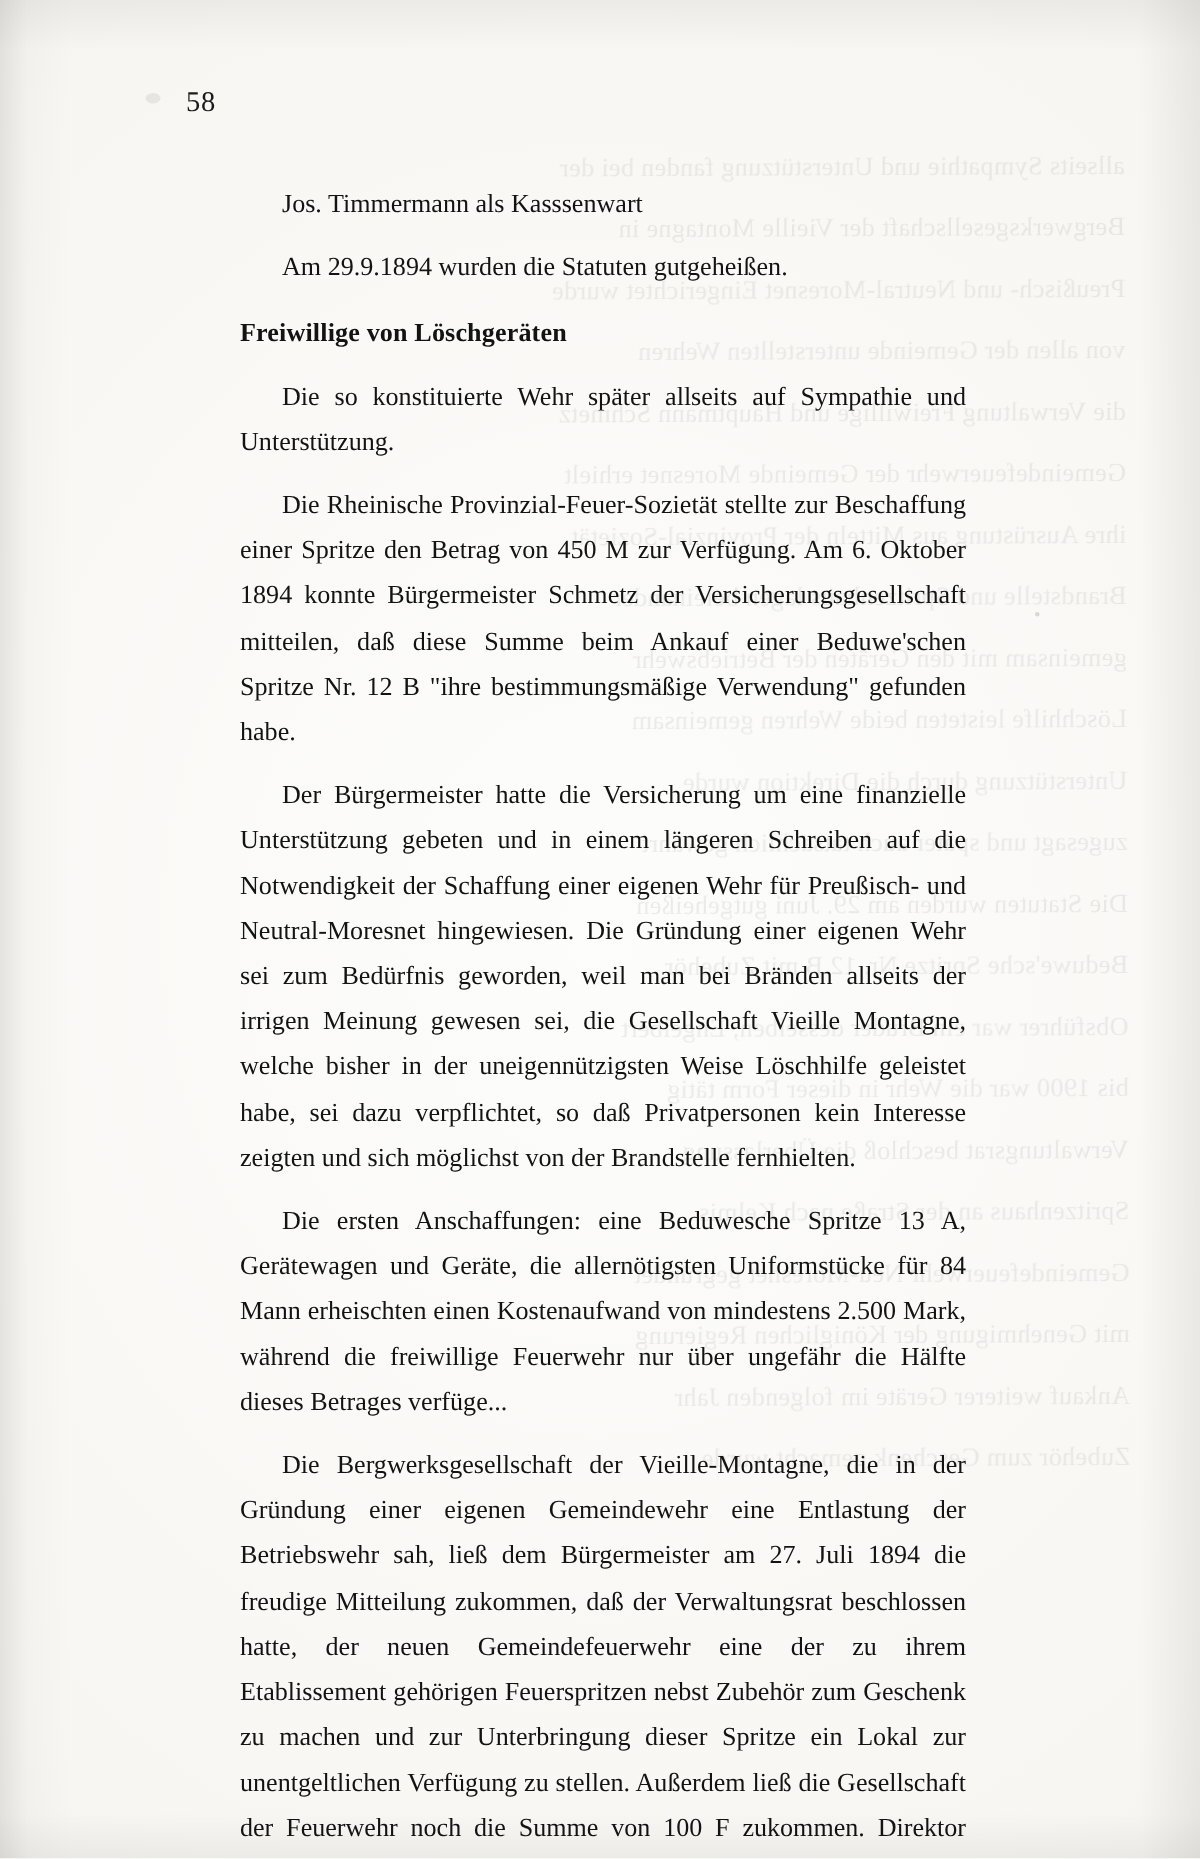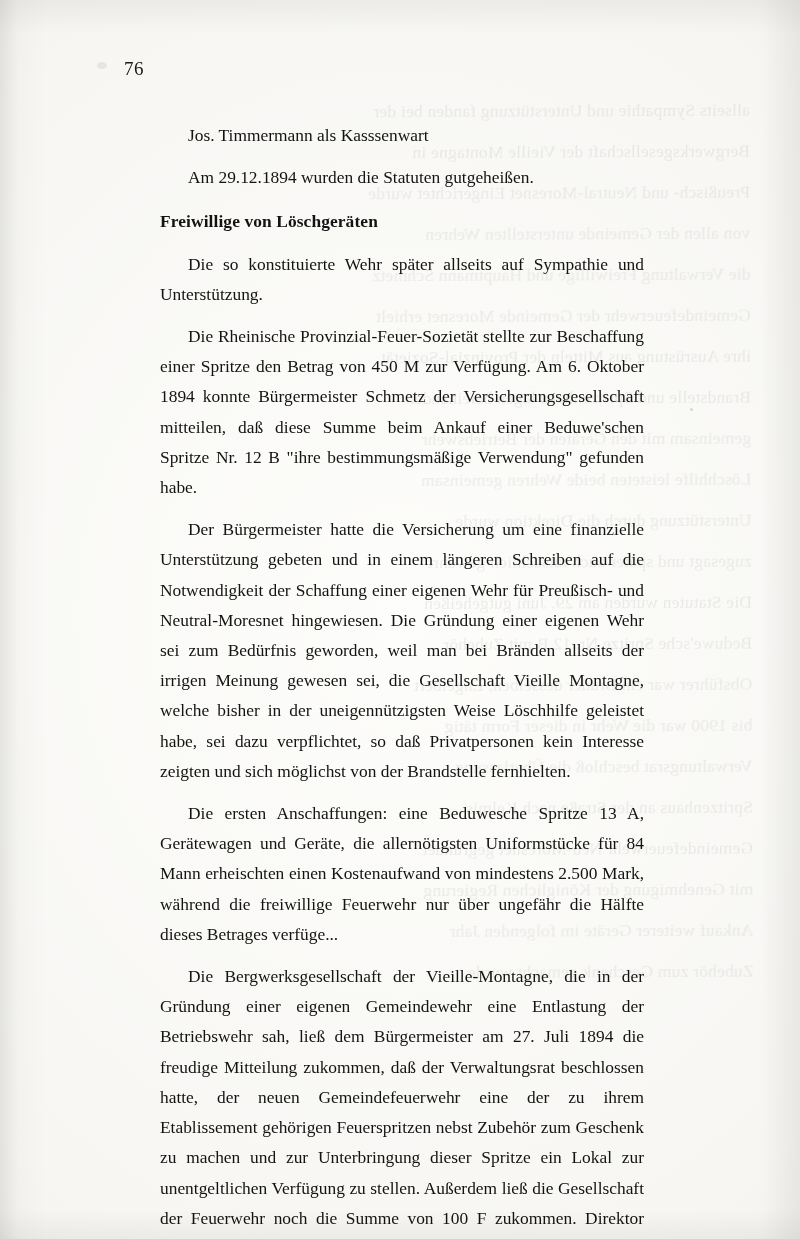--- a/index.html
+++ b/index.html
@@ -136,25 +136,25 @@
     <p>Verwaltungsrat beschloß die Überlassung</p>
     <p>Spritzenhaus an der Straße nach Kelmis</p>
     <p>Gemeindefeuerwehr Neu-Moresnet gegründet</p>
     <p>mit Genehmigung der Königlichen Regierung</p>
     <p>Ankauf weiterer Geräte im folgenden Jahr</p>
     <p>Zubehör zum Geschenk gemacht wurde</p>
   </div>
 
 <div class="content">
 
-  <div class="folio">76</div>
+  <div class="folio">58</div>
 
   <div class="textblock">
     <p class="ind">Jos. Timmermann als Kasssenwart</p>
-    <p class="ind">Am 29.12.1894 wurden die Statuten gutgeheißen.</p>
+    <p class="ind">Am 29.9.1894 wurden die Statuten gutgeheißen.</p>
     <p class="heading">Freiwillige von Löschgeräten</p>
     <p class="ind">Die so konstituierte Wehr später allseits auf Sympathie und Unterstützung.</p>
     <p class="ind">Die Rheinische Provinzial-Feuer-Sozietät stellte zur Beschaffung einer Spritze den Betrag von 450 M zur Verfügung. Am 6. Oktober 1894 konnte Bürgermeister Schmetz der Versicherungsgesellschaft mitteilen, daß diese Summe beim Ankauf einer Beduwe'schen Spritze Nr. 12 B "ihre bestimmungsmäßige Verwendung" gefunden habe.</p>
     <p class="ind">Der Bürgermeister hatte die Versicherung um eine finanzielle Unterstützung gebeten und in einem längeren Schreiben auf die Notwendigkeit der Schaffung einer eigenen Wehr für Preußisch- und Neutral-Moresnet hingewiesen. Die Gründung einer eigenen Wehr sei zum Bedürfnis geworden, weil man bei Bränden allseits der irrigen Meinung gewesen sei, die Gesellschaft Vieille Montagne, welche bisher in der uneigennützigsten Weise Löschhilfe geleistet habe, sei dazu verpflichtet, so daß Privatpersonen kein Interesse zeigten und sich möglichst von der Brandstelle fernhielten.</p>
     <p class="ind">Die ersten Anschaffungen: eine Beduwesche Spritze 13 A, Gerätewagen und Geräte, die allernötigsten Uniformstücke für 84 Mann erheischten einen Kostenaufwand von mindestens 2.500 Mark, während die freiwillige Feuerwehr nur über ungefähr die Hälfte dieses Betrages verfüge...</p>
     <p class="ind">Die Bergwerksgesellschaft der Vieille-Montagne, die in der Gründung einer eigenen Gemeindewehr eine Entlastung der Betriebswehr sah, ließ dem Bürgermeister am 27. Juli 1894 die freudige Mitteilung zukommen, daß der Verwaltungsrat beschlossen hatte, der neuen Gemeindefeuerwehr eine der zu ihrem Etablissement gehörigen Feuerspritzen nebst Zubehör zum Geschenk zu machen und zur Unterbringung dieser Spritze ein Lokal zur unentgeltlichen Verfügung zu stellen. Außerdem ließ die Gesellschaft der Feuerwehr noch die Summe von 100 F zukommen. Direktor Jamme teilte dies dem Bürgermeister mit</p>
   </div>
 
   <span class="speck" style="left:690px; top:408px; width:3px; height:3px;"></span>
   <span class="speck" style="left:97px; top:62px; width:10px; height:7px; opacity:.18;"></span>

